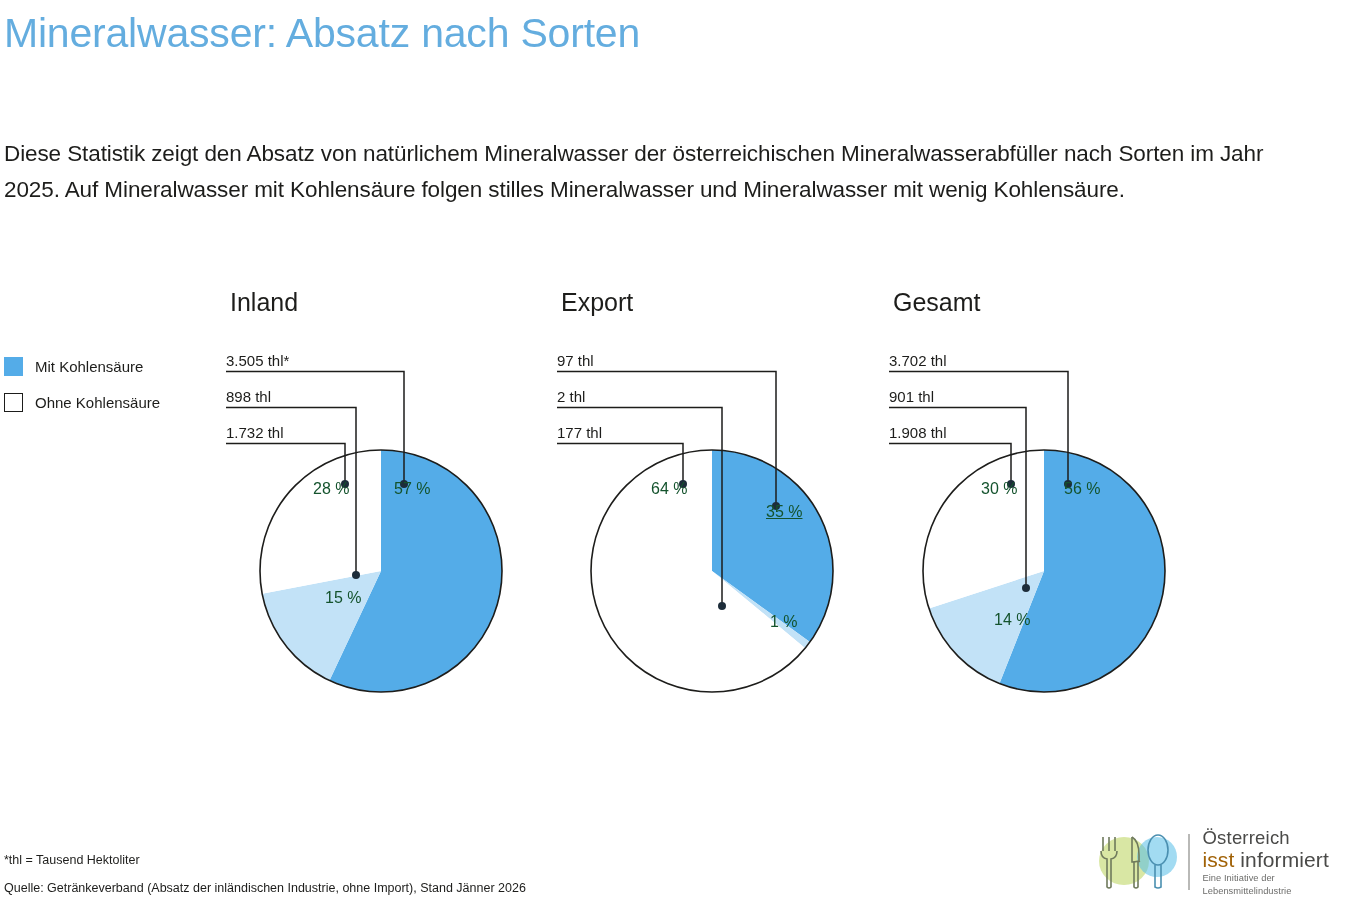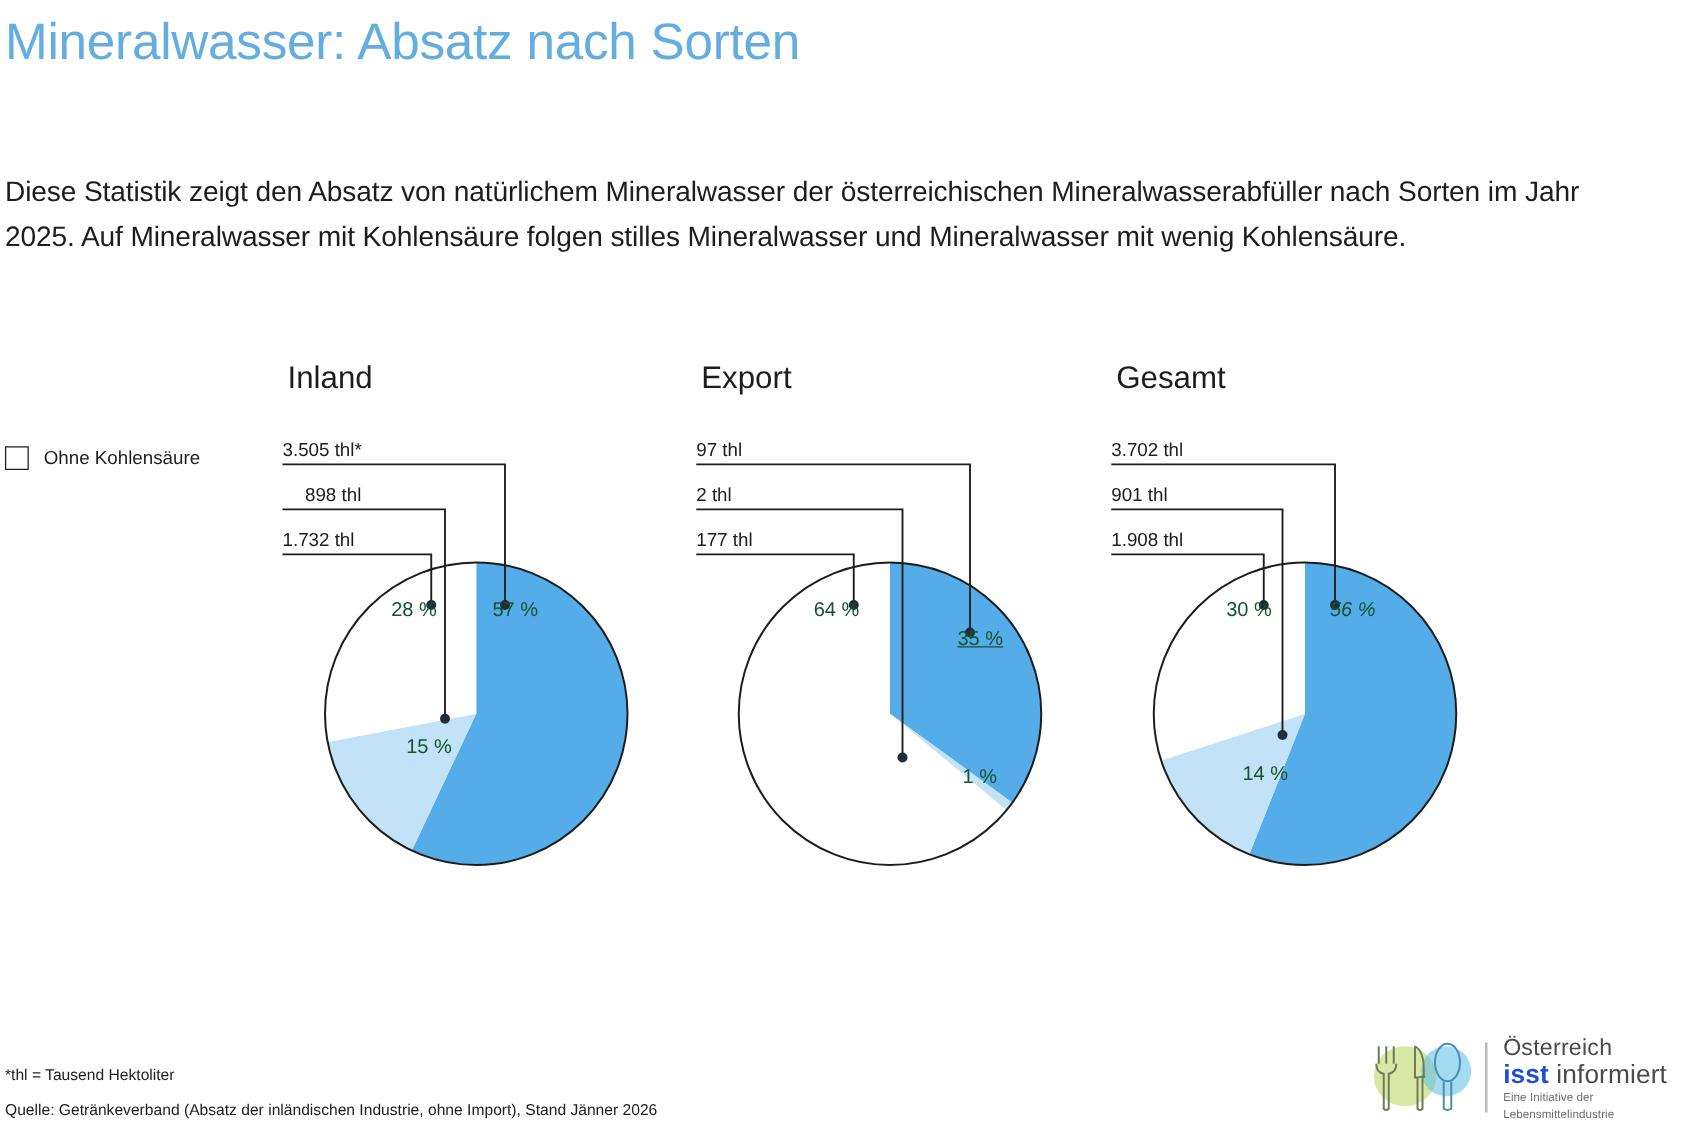--- a/index.html
+++ b/index.html
@@ -143,36 +143,40 @@
     color: #4a4a48;
     line-height: 21px;
     letter-spacing: 0.2px;
   }
   #logo-line2 {
     font-size: 21px;
     color: #4a4a48;
     line-height: 24px;
     letter-spacing: 0.1px;
   }
-  #logo-line2 b { font-weight: 700; color: #1d4ed8; }
+  #logo-line2 b { font-weight: 400; color: #a16207; }
   #logo-line3 {
     font-size: 9.3px;
     color: #6d6d6b;
     line-height: 13px;
     letter-spacing: 0.05px;
   }
 </style>
 </head>
 <body>
 
 <div id="page-title">Mineralwasser: Absatz nach Sorten</div>
 
 <div id="subtitle">Diese Statistik zeigt den Absatz von natürlichem Mineralwasser der österreichischen Mineralwasserabfüller nach Sorten im Jahr 2025. Auf Mineralwasser mit Kohlensäure folgen stilles Mineralwasser und Mineralwasser mit wenig Kohlensäure.</div>
 
 <div id="legend">
+  <div class="legend-row">
+    <span class="legend-swatch" style="background: rgb(84, 172, 232);"></span>
+    <span class="legend-label">Mit Kohlensäure</span>
+  </div>
   <div class="legend-row">
     <span class="legend-swatch outline"></span>
     <span class="legend-label">Ohne Kohlensäure</span>
   </div>
 </div>
 
 <div id="charts-host">
     <div class="chart-group" style="left: 0px;">
       <div class="chart-heading" style="left: 230px;">Inland</div>
       <svg class="pie-svg" width="1358" height="903" style="position: absolute; left: 0px; top: 0px;">
@@ -183,21 +187,21 @@
       </svg>
       <svg class="leader-svg" width="1358" height="903">
         <path d="M 226 371.5 L 404 371.5 L 404 484" fill="none" stroke="#1d1d1b" stroke-width="1.5"></path>
         <circle cx="404" cy="484" r="4" fill="#1d2d3a"></circle>
         <path d="M 226 407.5 L 356 407.5 L 356 575" fill="none" stroke="#1d1d1b" stroke-width="1.5"></path>
         <circle cx="356" cy="575" r="4" fill="#1d2d3a"></circle>
         <path d="M 226 443.5 L 345 443.5 L 345 484" fill="none" stroke="#1d1d1b" stroke-width="1.5"></path>
         <circle cx="345" cy="484" r="4" fill="#1d2d3a"></circle>
       </svg>
       <div class="callout-label" style="left: 226px; top: 352px;">3.505 thl*</div>
-      <div class="callout-label" style="left: 244px; top: 388px;">898 thl</div>
+      <div class="callout-label" style="left: 226px; top: 388px;">898 thl</div>
       <div class="callout-label" style="left: 226px; top: 424px;">1.732 thl</div>
       <div class="pct-label" style="left: 394px; top: 480px;">57 %</div>
       <div class="pct-label" style="left: 325px; top: 589px;">15 %</div>
       <div class="pct-label" style="left: 313px; top: 480px;">28 %</div>
     </div>
     <div class="chart-group" style="left: 0px;">
       <div class="chart-heading" style="left: 561px;">Export</div>
       <svg class="pie-svg" width="1358" height="903" style="position: absolute; left: 0px; top: 0px;">
         <path d="M 712 571 L 712 450 A 121 121 0 0 1 809.8910563193687 642.1220155273892 Z" fill="#54ACE8" stroke="none"></path>
         <path d="M 712 571 L 809.8910563193687 642.1220155273892 A 121 121 0 0 1 805.2321023758705 648.1283027595914 Z" fill="#C2E2F7" stroke="none"></path>
@@ -231,21 +235,21 @@
         <path d="M 889 371.5 L 1068 371.5 L 1068 484" fill="none" stroke="#1d1d1b" stroke-width="1.5"></path>
         <circle cx="1068" cy="484" r="4" fill="#1d2d3a"></circle>
         <path d="M 889 407.5 L 1026 407.5 L 1026 588" fill="none" stroke="#1d1d1b" stroke-width="1.5"></path>
         <circle cx="1026" cy="588" r="4" fill="#1d2d3a"></circle>
         <path d="M 889 443.5 L 1011 443.5 L 1011 484" fill="none" stroke="#1d1d1b" stroke-width="1.5"></path>
         <circle cx="1011" cy="484" r="4" fill="#1d2d3a"></circle>
       </svg>
       <div class="callout-label" style="left: 889px; top: 352px;">3.702 thl</div>
       <div class="callout-label" style="left: 889px; top: 388px;">901 thl</div>
       <div class="callout-label" style="left: 889px; top: 424px;">1.908 thl</div>
-      <div class="pct-label" style="left: 1064px; top: 480px; font-style: italic;">56 %</div>
+      <div class="pct-label" style="left: 1064px; top: 480px;">56 %</div>
       <div class="pct-label" style="left: 994px; top: 611px;">14 %</div>
       <div class="pct-label" style="left: 981px; top: 480px;">30 %</div>
     </div>
   </div>
 
 <div id="footnote-thl">*thl = Tausend Hektoliter</div>
 <div id="footnote-source">Quelle: Getränkeverband (Absatz der inländischen Industrie, ohne Import),  Stand Jänner 2026</div>
 
 <div id="logo">
   <svg id="logo-cutlery" width="86" height="62" viewBox="0 0 86 62">

